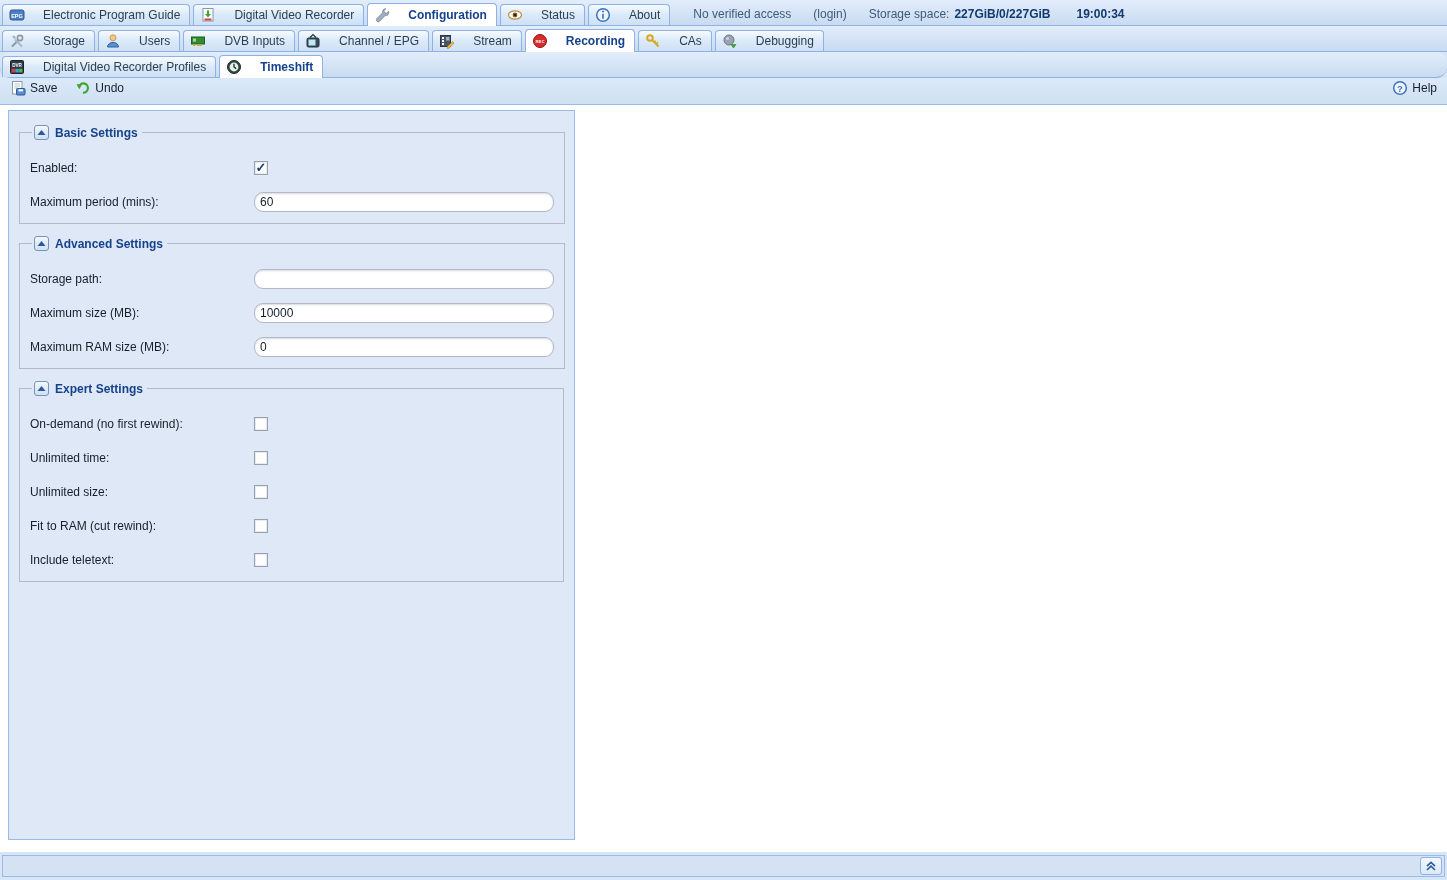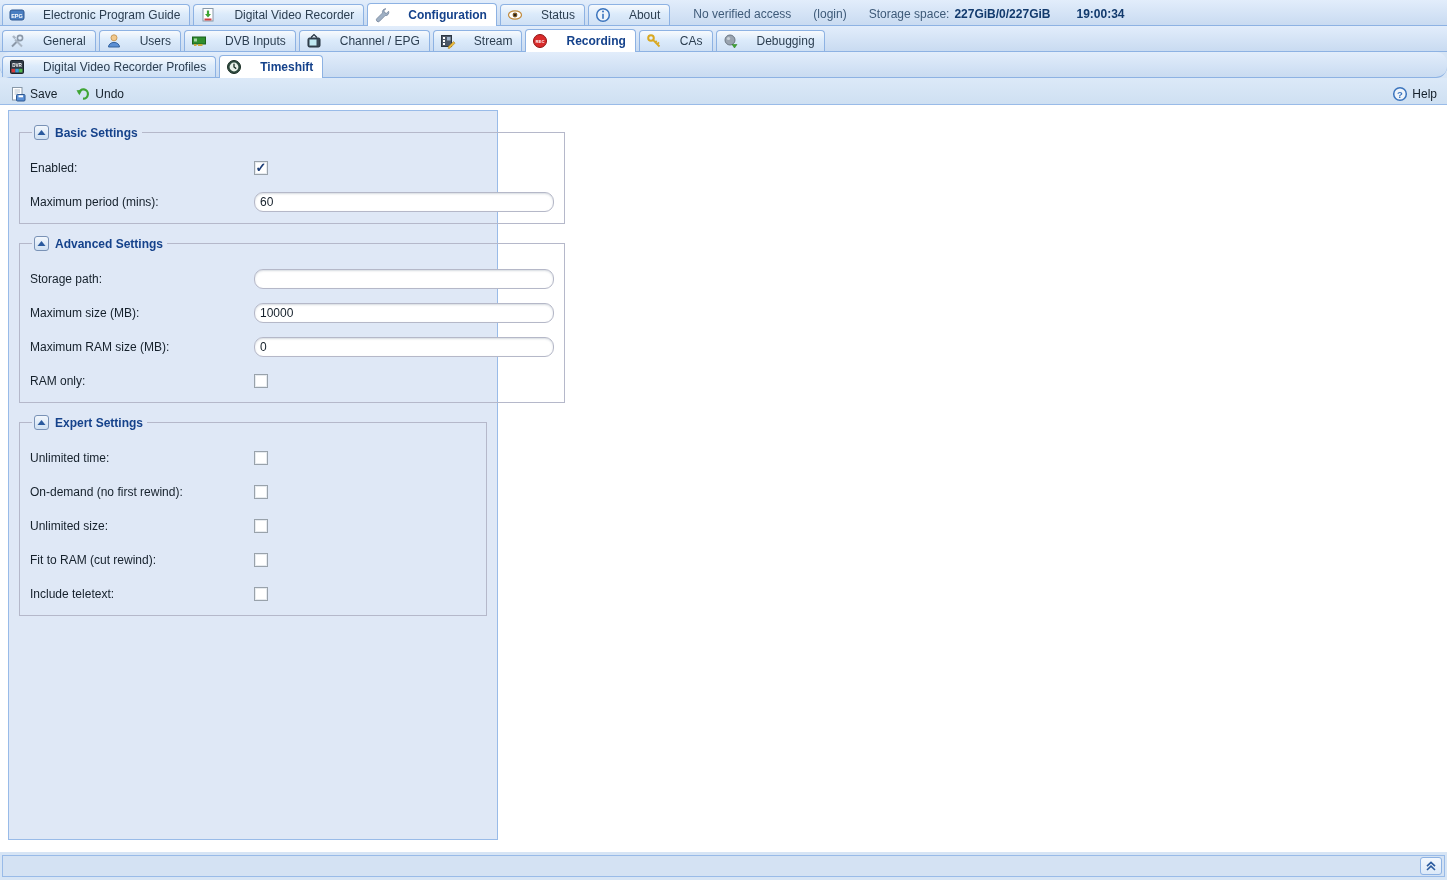--- a/index.html
+++ b/index.html
@@ -61,21 +61,21 @@
   }
   .status-group .sep { width: 22px; }
   .status-strong { font-weight: bold; color: #123a6d; }
   .login-link { cursor: pointer; }
 
   
   .toolbar {
     height: 27px;
     flex: none;
     display: flex;
-    align-items: flex-end;
+    align-items: flex-start;
     gap: 10px;
     padding: 0 6px;
     background: linear-gradient(#dce9f8, #cfe0f2);
     border-bottom: 1px solid #99bbe8;
   }
   .tool-btn {
     display: inline-flex;
     align-items: center;
     gap: 4px;
     padding: 2px 4px;
@@ -89,21 +89,21 @@
   .content {
     flex: 1;
     background: #ffffff;
     position: relative;
     overflow: hidden;
   }
   .form-panel {
     position: absolute;
     left: 8px;
     top: 5px;
-    width: 490px;
+    width: 567px;
     height: 730px;
     background: #dfe8f6;
     border: 1px solid #99bbe8;
     padding: 2px 0 0;
   }
 
   fieldset {
     margin: 12px 10px 0;
     border: 1px solid #b5b8ca;
     padding: 4px 10px 11px;
@@ -250,21 +250,21 @@
 </div>
 
 <div class="tabrow tabrow-2">
   <div class="tab">
     <svg width="16" height="16">
         <path d="M3 13.5 L9.5 7" stroke="#8b98a8" stroke-width="2"></path>
         <circle cx="11" cy="5" r="2.6" fill="none" stroke="#8b98a8" stroke-width="1.6"></circle>
         <path d="M13 13.5 L6 6.5" stroke="#aab6c4" stroke-width="2"></path>
         <path d="M4 3 l2.3 2.3" stroke="#aab6c4" stroke-width="2.4"></path>
       </svg>
-    <span>General</span>
+    <span>Storage</span>
   </div>
   <div class="tab">
     <svg width="16" height="16">
         <circle cx="8" cy="4.8" r="3" fill="#f2c98c" stroke="#c89b5a"></circle>
         <path d="M2.5 14 a5.5 4.6 0 0 1 11 0 z" fill="#5b8fd4" stroke="#33639f"></path>
       </svg>
     <span>Users</span>
   </div>
   <div class="tab">
     <svg width="16" height="16">
@@ -402,41 +402,37 @@
         <input class="text-field" type="text" value="" style="">
       </div>
       <div class="frow">
         <span class="flabel">Maximum size (MB):</span>
         <input class="text-field" type="text" value="10000" style="">
       </div>
       <div class="frow">
         <span class="flabel">Maximum RAM size (MB):</span>
         <input class="text-field" type="text" value="0" style="">
       </div>
-      <div class="frow">
-        <span class="flabel">RAM only:</span>
-        <span class="checkbox"></span>
-      </div>
     </fieldset>
 
     <fieldset>
       <legend>
         <span class="collapse-toggle">
           <svg width="9" height="9">
               <path d="M0.5 7 L4.5 2 L8.5 7 z" fill="#2a5a9e"></path>
             </svg>
         </span>
         <span>Expert Settings</span>
       </legend>
       <div class="frow">
+        <span class="flabel">On-demand (no first rewind):</span>
+        <span class="checkbox"></span>
+      </div>
+      <div class="frow">
         <span class="flabel">Unlimited time:</span>
-        <span class="checkbox"></span>
-      </div>
-      <div class="frow">
-        <span class="flabel">On-demand (no first rewind):</span>
         <span class="checkbox"></span>
       </div>
       <div class="frow">
         <span class="flabel">Unlimited size:</span>
         <span class="checkbox"></span>
       </div>
       <div class="frow">
         <span class="flabel">Fit to RAM (cut rewind):</span>
         <span class="checkbox"></span>
       </div>

